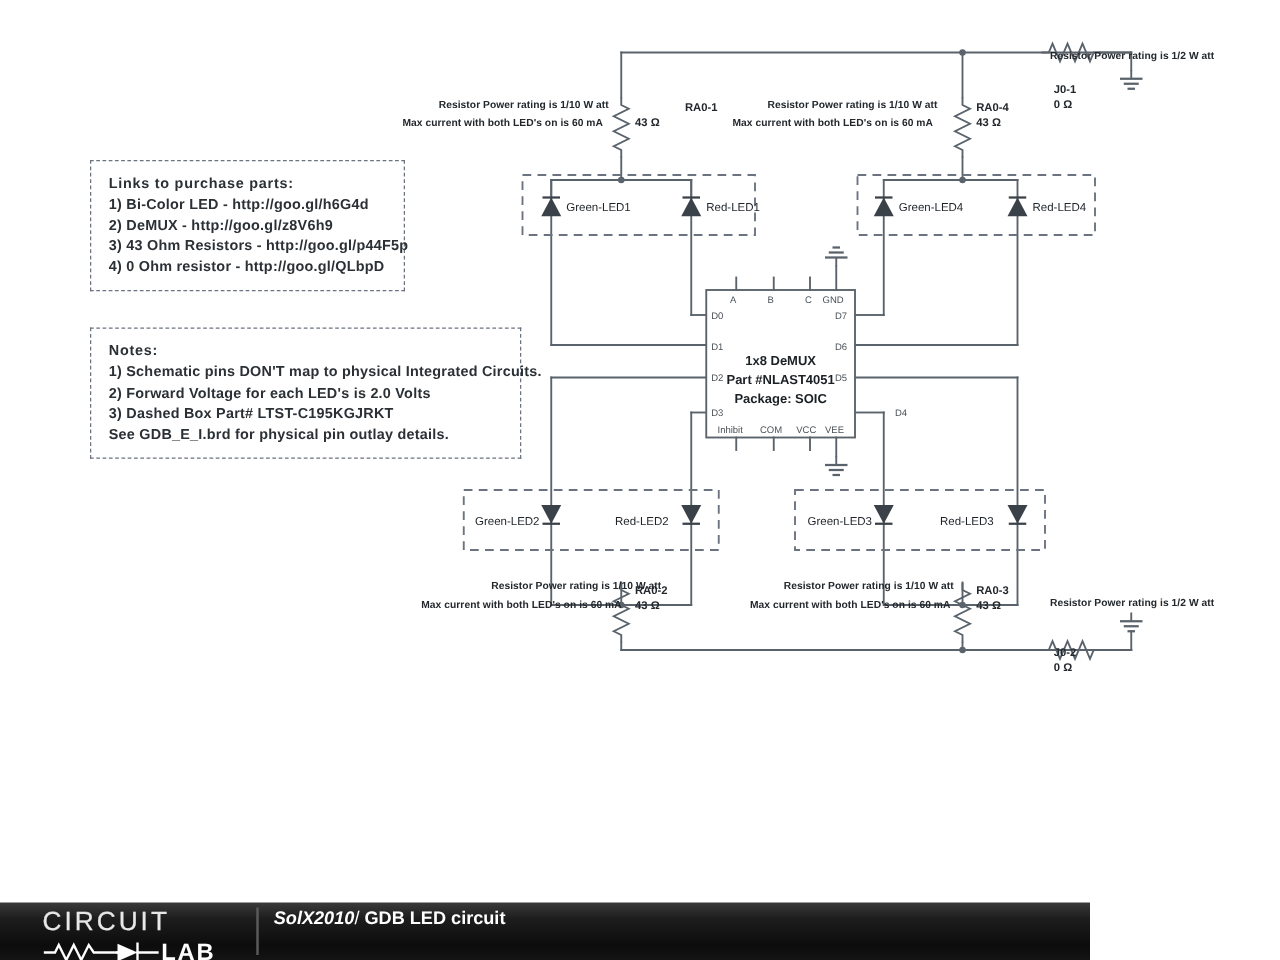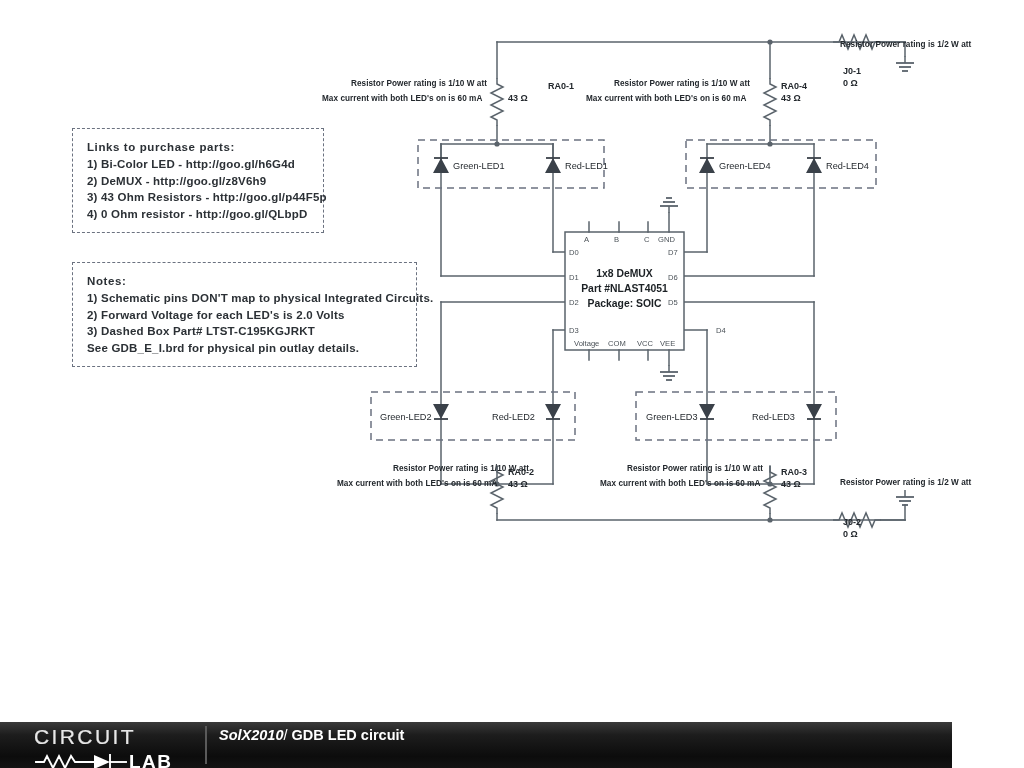--- a/index.html
+++ b/index.html
@@ -18,24 +18,24 @@
 
   .note{position:absolute;font-size:8.2px;font-weight:bold;color:#23282d;
         white-space:nowrap;letter-spacing:.05px;text-align:right;}
   .rlabel{position:absolute;font-size:9px;font-weight:bold;color:#23282d;
           white-space:nowrap;line-height:11.5px;}
   .ledlabel{position:absolute;font-size:9.2px;font-weight:normal;color:#1f2429;
             white-space:nowrap;}
   .pin{position:absolute;font-size:7.6px;color:#4b5258;white-space:nowrap;
        font-weight:normal;}
   .chiptxt{position:absolute;font-size:10.4px;font-weight:bold;color:#1b2024;
-           white-space:nowrap;text-align:center;}
+           white-space:nowrap;text-align:center;margin-top:16px;}
 
   
-  #footer{position:absolute;left:0;top:722px;width:952px;height:46px;
+  #footer{position:absolute;left:0;top:722px;width:872px;height:46px;
           background:linear-gradient(180deg,#3a3a3a 0%,#1d1d1d 28%,#0c0c0c 75%,#141414 100%);
           overflow:hidden;}
   #logo{position:absolute;left:34px;top:0px;width:160px;height:46px;}
   #footer-sep{position:absolute;left:205px;top:4px;width:1.5px;height:38px;
               background:#5a5a5a;}
   #ftitle{position:absolute;left:219px;top:5px;font-size:14.5px;color:#ffffff;
           white-space:nowrap;}
   #ftitle .proj{font-style:italic;font-weight:bold;}
   #ftitle .sl{font-weight:normal;}
   #ftitle .name{font-weight:bold;}
@@ -206,21 +206,21 @@
   <div class="pin" style="left:569px;top:248px;">D0</div>
   <div class="pin" style="left:569px;top:273px;">D1</div>
   <div class="pin" style="left:569px;top:298px;">D2</div>
   <div class="pin" style="left:569px;top:326px;">D3</div>
 
   <div class="pin" style="left:668px;top:248px;">D7</div>
   <div class="pin" style="left:668px;top:273px;">D6</div>
   <div class="pin" style="left:668px;top:298px;">D5</div>
   <div class="pin" style="left:668px;top:326px;padding-left:48px;">D4</div>
 
-  <div class="pin" style="left:574px;top:339px;">Voltage</div>
+  <div class="pin" style="left:574px;top:339px;">Inhibit</div>
   <div class="pin" style="left:608px;top:339px;">COM</div>
   <div class="pin" style="left:637px;top:339px;">VCC</div>
   <div class="pin" style="left:660px;top:339px;">VEE</div>
 
   <div class="note" style="left:351px;top:79px;">Resistor Power rating is 1/10 W att</div>
   <div class="note" style="left:322px;top:94px;">Max current with both LED's on is 60 mA</div>
   <div class="rlabel" style="left:508px;top:81px;padding-left:40px;">RA0-1</div>
   <div class="rlabel" style="left:508px;top:93px;">43 Ω</div>
 
   <div class="note" style="left:614px;top:79px;">Resistor Power rating is 1/10 W att</div>

